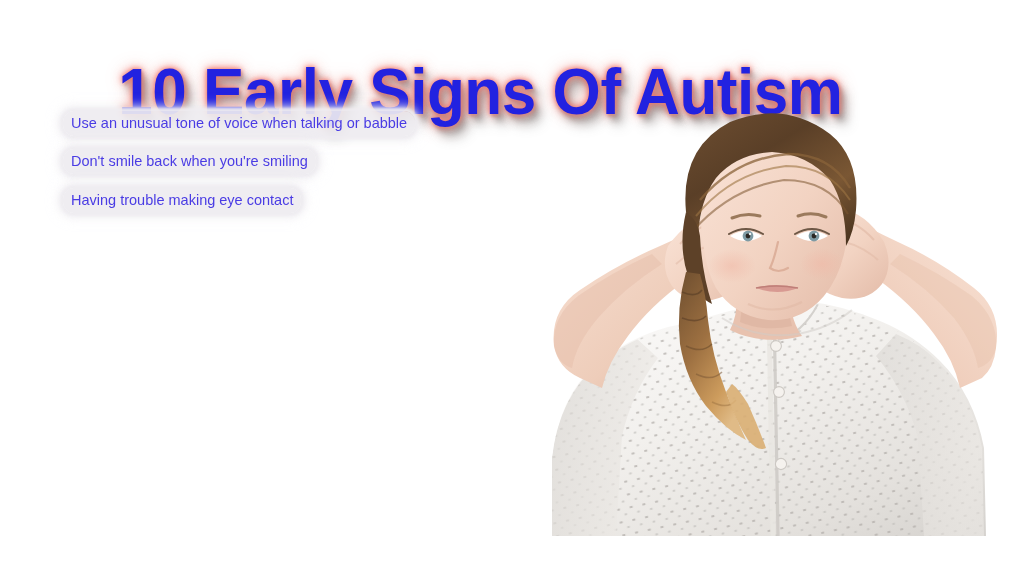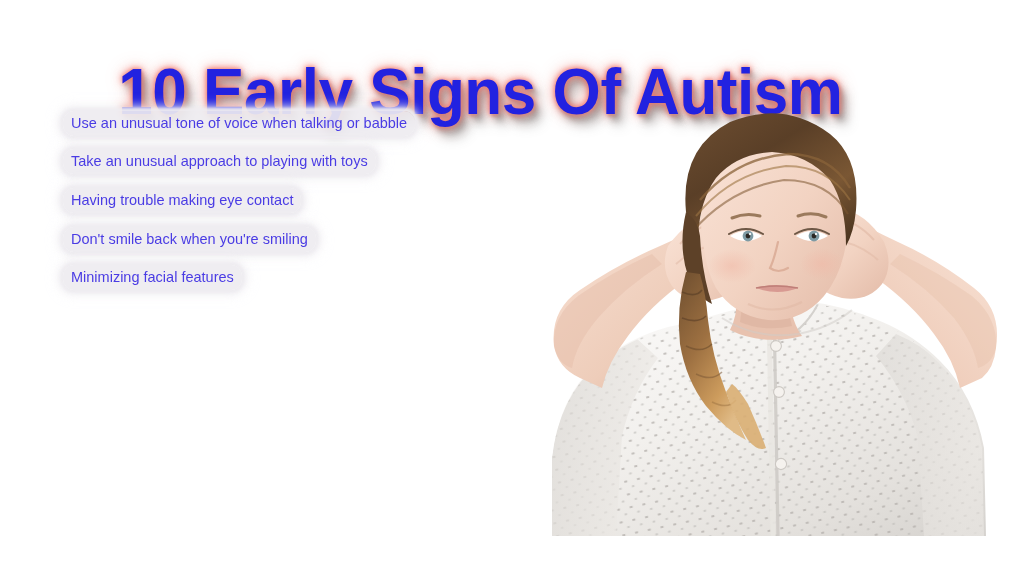--- a/index.html
+++ b/index.html
@@ -95,30 +95,24 @@
 
   <div id="title-wrap">
     <h1 id="poster-title">10 Early Signs Of Autism</h1>
   </div>
 
   <ul id="signs-list">
     <li class="sign-item">
       <span class="sign-text">Use an unusual tone of voice when talking or babble</span>
     </li>
     <li class="sign-item">
-      <span class="sign-text">Take an unusual approach to playing with toys</span>
+      <span class="sign-text">Don't smile back when you're smiling</span>
     </li>
     <li class="sign-item">
       <span class="sign-text">Having trouble making eye contact</span>
-    </li>
-    <li class="sign-item">
-      <span class="sign-text">Don't smile back when you're smiling</span>
-    </li>
-    <li class="sign-item">
-      <span class="sign-text">Minimizing facial features</span>
     </li>
   </ul>
 
   <div id="photo">
     <svg viewBox="0 0 470 440" xmlns="http://www.w3.org/2000/svg" aria-hidden="true">
       <defs>
         <linearGradient id="skinG" x1="0" y1="0" x2="1" y2="1">
           <stop offset="0%" stop-color="#fae4d8"></stop>
           <stop offset="55%" stop-color="#f2d3c2"></stop>
           <stop offset="100%" stop-color="#e3bba8"></stop>

